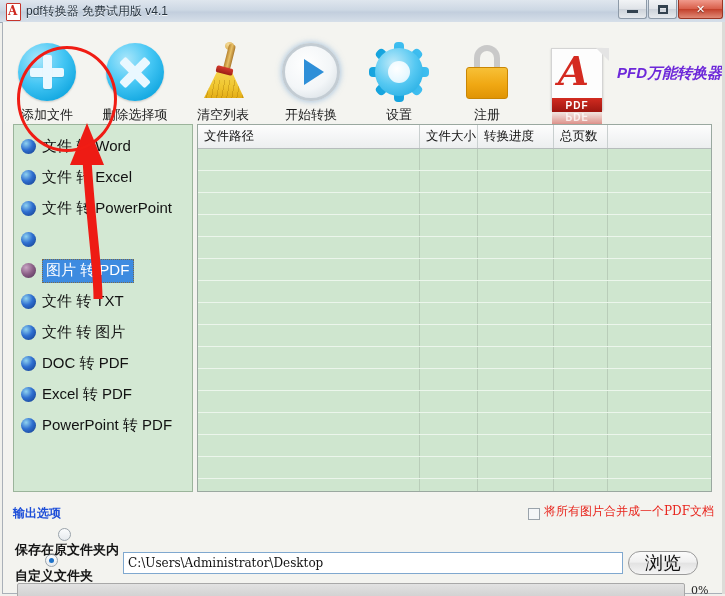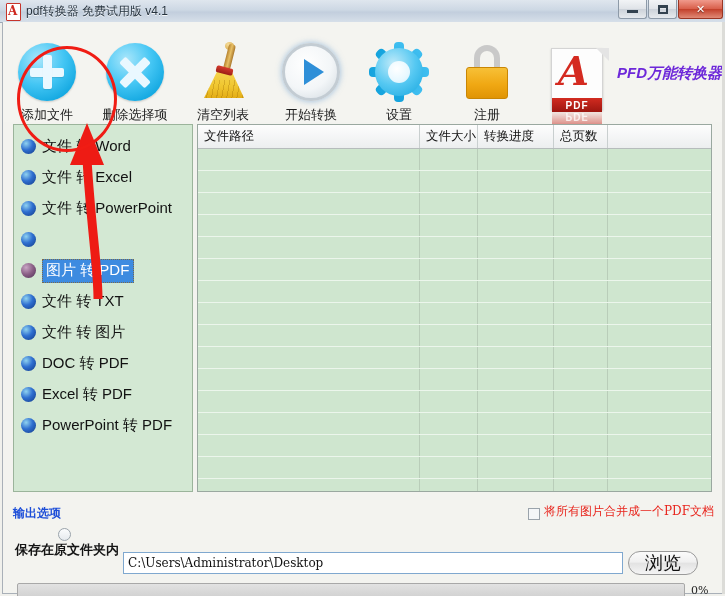--- a/index.html
+++ b/index.html
@@ -587,20 +587,24 @@
 
     <div class="merge-chk">
       <span class="chkbox"></span>
       <span class="merge-lbl">将所有图片合并成一个PDF文档</span>
     </div>
 
     <div class="radio-row r1">
       <span class="radio"></span>
       <span class="radio-lbl">保存在原文件夹内</span>
     </div>
+    <div class="radio-row r2">
+      <span class="radio on"></span>
+      <span class="radio-lbl">自定义文件夹</span>
+    </div>
 
     <div class="pathbox">C:\Users\Administrator\Desktop</div>
     <div class="browse">浏览</div>
 
     <div class="progwrap">
       <div class="progfill" id="progfill" style="width: 0%;"></div>
     </div>
     <div class="progpct">0%</div>
 
   </div>

